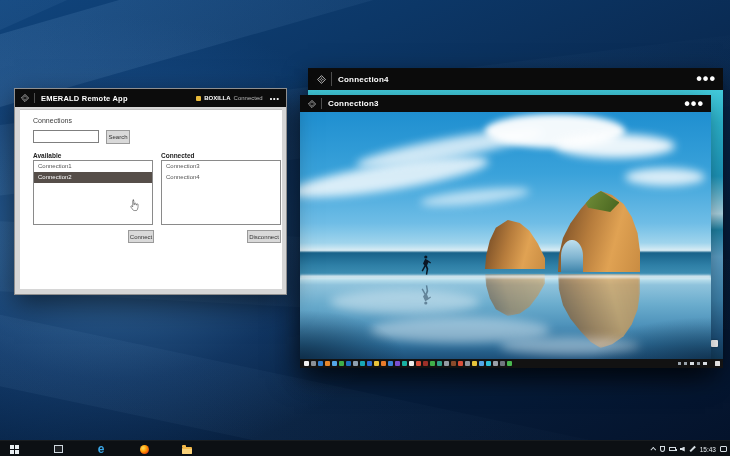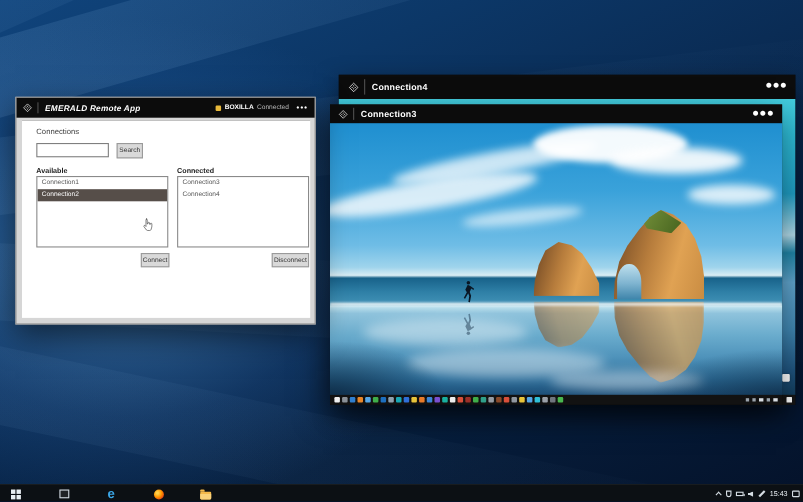--- a/index.html
+++ b/index.html
@@ -24,21 +24,21 @@
   .titlebar { position:absolute; left:0; top:0; right:0; background:#0c0c0c; display:flex; align-items:center; }
   .tb-ico { flex:0 0 auto; display:flex; align-items:center; justify-content:center; }
   .tb-div { width:1px; height:60%; background:rgba(255,255,255,.28); margin:0 6px 0 4px; }
   .tb-title { color:#fff; font-weight:bold; letter-spacing:.2px; white-space:nowrap; }
   .tb-dots { margin-left:auto; color:#fff; font-weight:bold; letter-spacing:1px; padding-right:7px; }
 
   
   .emerald { position:absolute; left:14px; top:88px; width:273px; height:207px; background:#d6d6d6;
     border:1px solid #8f8f8f; box-shadow:0 10px 26px rgba(0,0,0,.55); z-index:6; }
   .emerald .titlebar { height:18px; padding-left:5px; }
-  .emerald .tb-title { font-size:7.5px;font-style:italic; }
+  .emerald .tb-title { font-size:7.5px; }
   .emerald .tb-right { margin-left:auto; display:flex; align-items:center; gap:3px; padding-right:6px; }
   .boxilla-dot { width:5px; height:5px; background:#e8b93a; border-radius:1px; }
   .boxilla-brand { color:#fff; font-size:6px; font-weight:bold; }
   .boxilla-status { color:#b9b9b9; font-size:6px; }
   .emerald .tb-dots { margin-left:4px; font-size:7px; padding-right:0; }
   .em-panel { position:absolute; left:5px; top:20px; width:262px; height:180px; background:#fff;
     border-top:1px solid #c2c2c2; }
   .em-title { position:absolute; left:13px; top:7px; font-size:7px; color:#3c3c3c; }
   .em-search-input { position:absolute; left:13px; top:20px; width:66px; height:13px; border:1px solid #7f7f7f;
     background:#fff; font-size:6px; padding:0 2px; }

